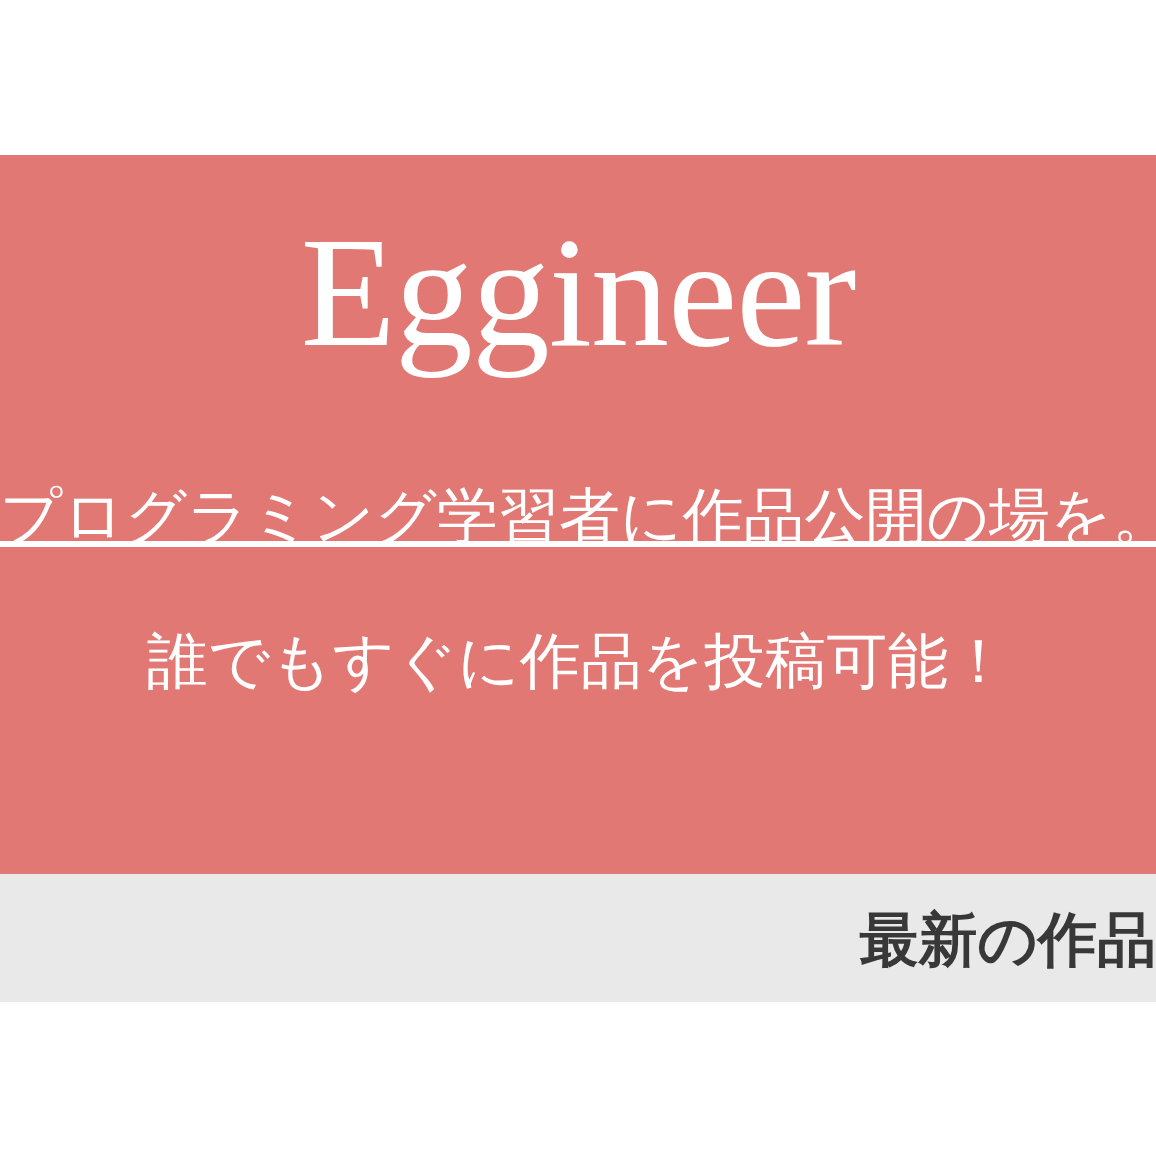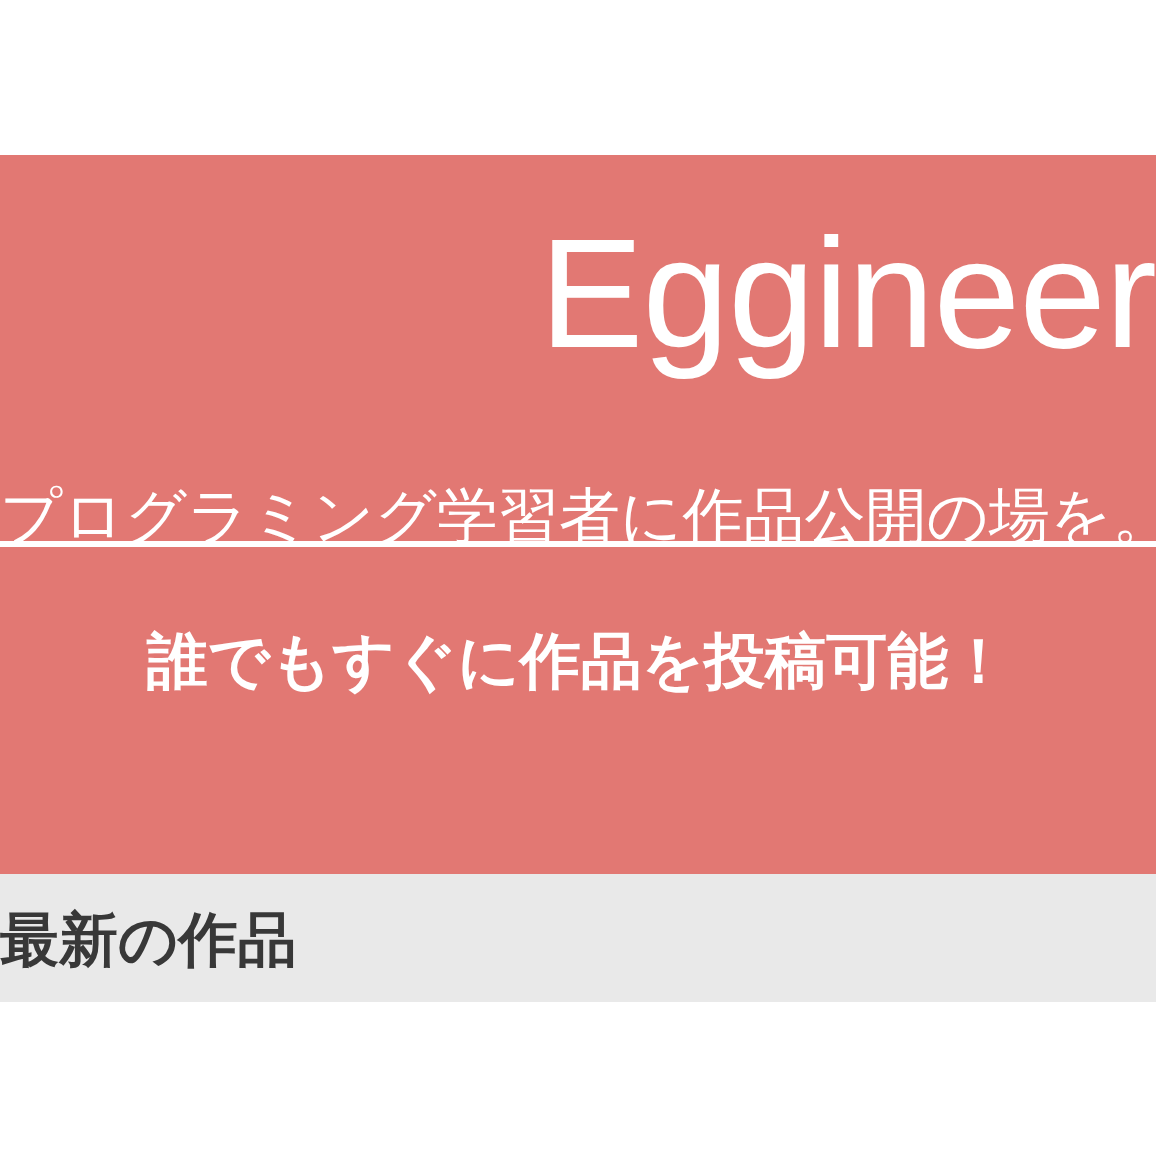--- a/index.html
+++ b/index.html
@@ -41,61 +41,61 @@
     height: 719px;
     background: #e27873;
     overflow: hidden;
   }
 
   .hero-title {
     position: absolute;
     left: 0;
     top: 51px;
     width: 1156px;
-    text-align: right;
+    text-align: center;
     color: #ffffff;
-    font-family: Liberation Sans, sans-serif;
+    font-family: Liberation Serif, serif;
     font-weight: 300;
     font-size: 156px;
     line-height: 1.12;
     letter-spacing: -1px;
     white-space: nowrap;
   }
 
   .hero-sub {
     position: absolute;
     left: 0;
     width: 1156px;
     text-align: center;
     color: #ffffff;
     font-family: "DejaVu Sans", "Liberation Sans", sans-serif;
     font-weight: 400;
     font-size: 61px;
     line-height: 1.0;
     white-space: nowrap;
   }
   .hero-sub.line1 { top: 330px; text-decoration: underline; }
-  .hero-sub.line2 { top: 475px; font-weight: bold; }
+  .hero-sub.line2 { top: 475px; }
 
   
   .section-band {
     position: absolute;
     left: 0;
     top: 874px;
     width: 1156px;
     height: 128px;
     background: #e9e9e9;
   }
 
   .section-heading {
     position: absolute;
     left: 0;
     top: 36px;
     width: 1156px;
-    text-align: left;
+    text-align: right;
     color: #383838;
     font-family: "DejaVu Sans", "Liberation Sans", sans-serif;
     font-weight: 700;
     font-size: 59px;
     line-height: 1.0;
     white-space: nowrap;
   }
 
   
   .bottom-area {

